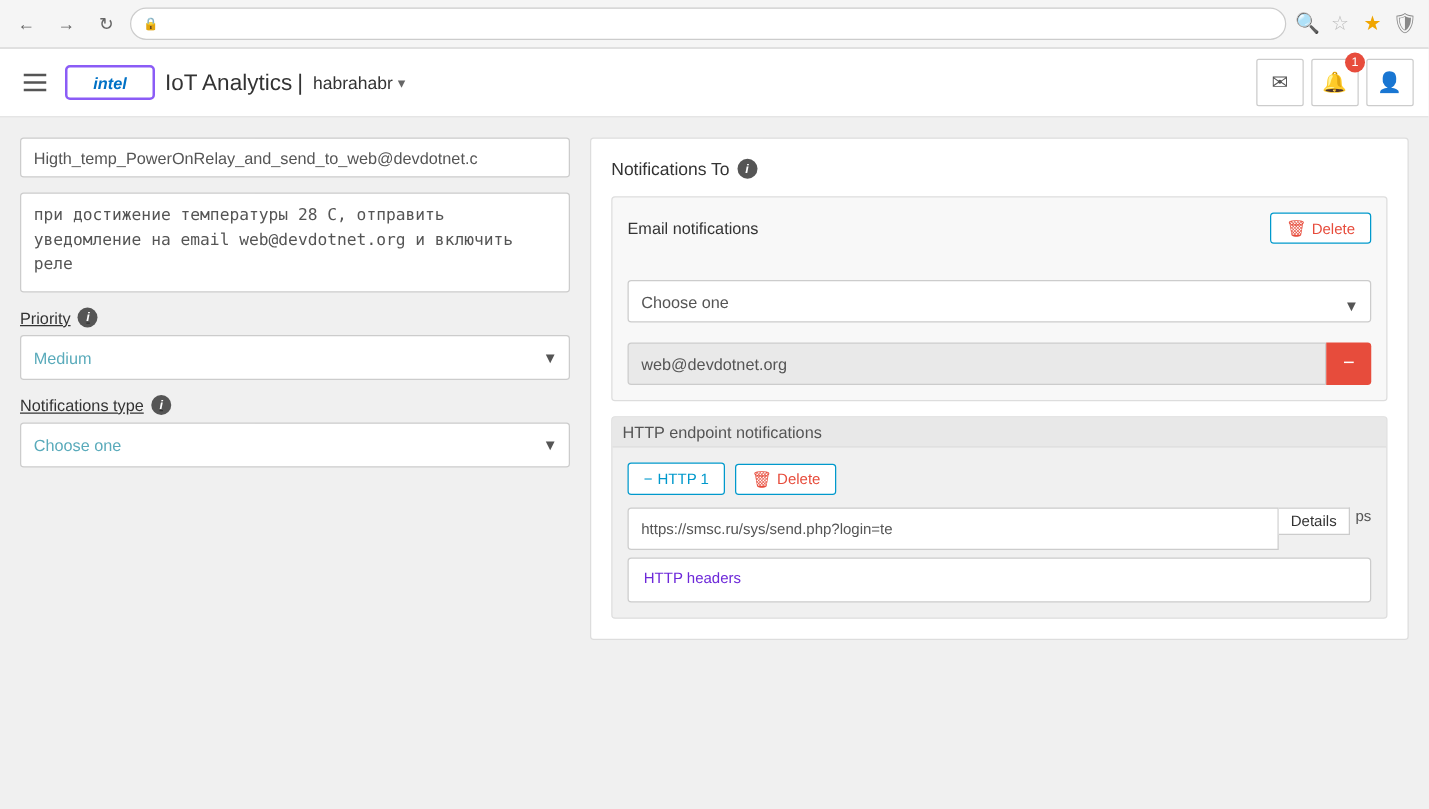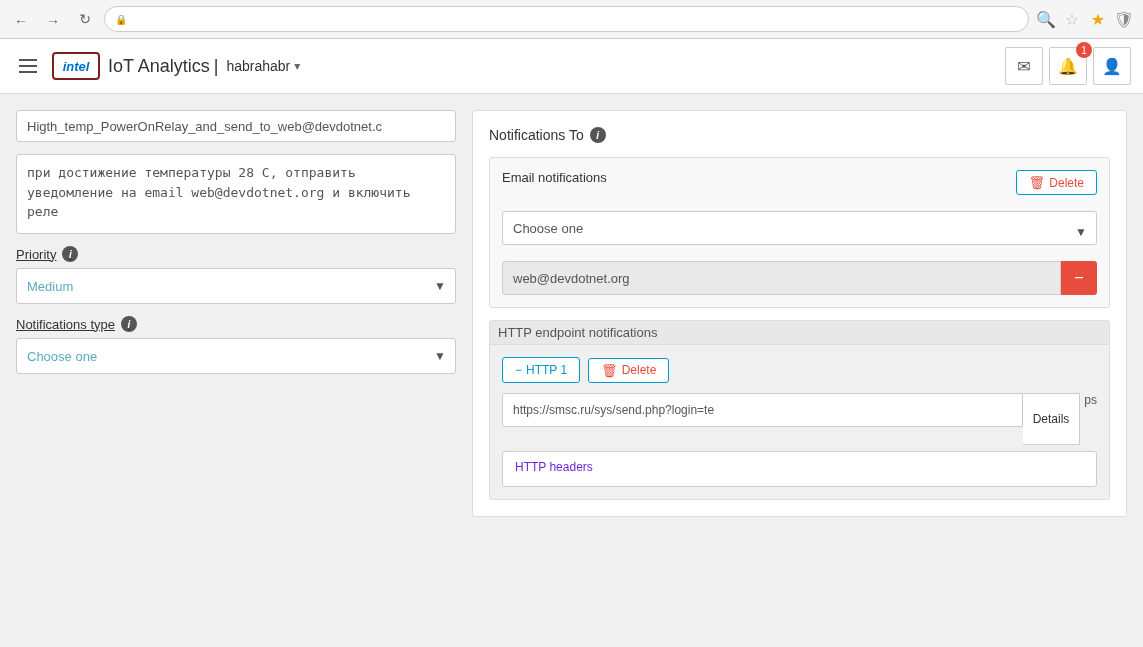--- a/index.html
+++ b/index.html
@@ -66,22 +66,22 @@
       cursor: pointer;
       display: flex; flex-direction: column;
       align-items: center; justify-content: center;
       gap: 4px;
       margin-right: 8px;
     }
     .hamburger-btn span {
       display: block; width: 18px; height: 2px; background: #555;
     }
     .intel-logo {
-      width: 48px; height: 28px;
-      border: 2px solid #7f1d1d;
+      width: 72px; height: 28px;
+      border: 2px solid #8b5cf6;
       border-radius: 4px;
       display: flex; align-items: center; justify-content: center;
       margin-right: 8px;
     }
     .intel-logo-text {
       color: #0071c5;
       font-size: 13px;
       font-style: italic;
       font-weight: bold;
     }
@@ -244,22 +244,23 @@
     .email-notifications-card {
       background: #f8f8f8;
       border: 1px solid #ddd;
       border-radius: 3px;
       padding: 12px;
       margin-bottom: 12px;
     }
 
     .email-card-header {
       display: flex;
+      align-items: center;
       justify-content: space-between;
-      margin-bottom: 16px;
+      margin-bottom: 29px;
     }
 
     .email-card-title {
       font-size: 13px;
       color: #333;
     }
 
     .delete-btn {
       border: 1px solid #0099cc;
       border-radius: 3px;
@@ -353,21 +354,21 @@
       flex: 1;
       height: 34px;
       border: 1px solid #ccc;
       border-radius: 3px 0 0 3px;
       padding: 0 10px;
       font-size: 12px;
       color: #555;
       background: #fff;
     }
     .details-btn {
-      height: 52px;
+      height: 22px;
       border: 1px solid #ccc;
       border-left: none;
       background: #fff;
       padding: 0 10px;
       font-size: 12px;
       color: #333;
       cursor: pointer;
     }
     .ps-label {
       font-size: 12px;

